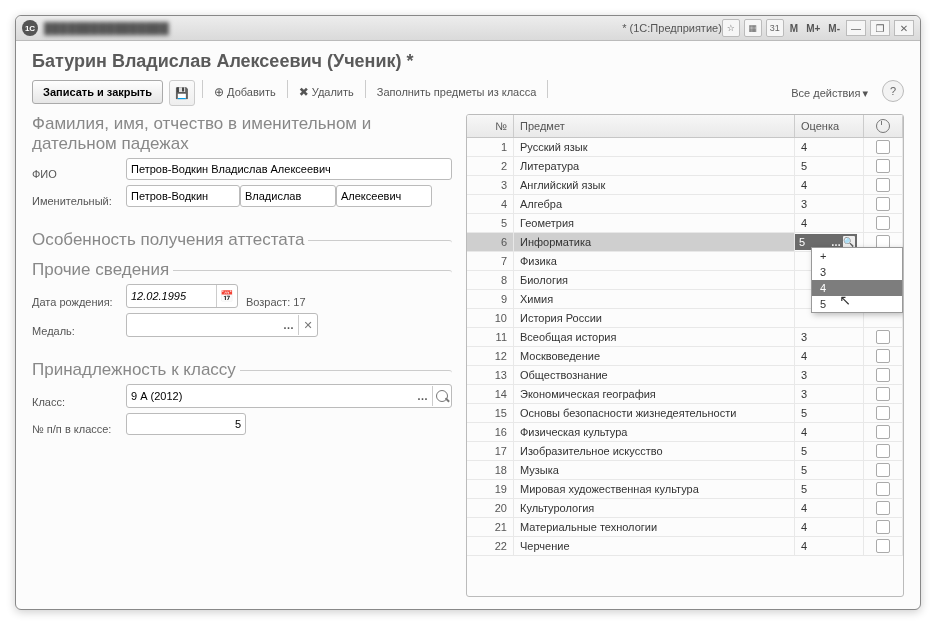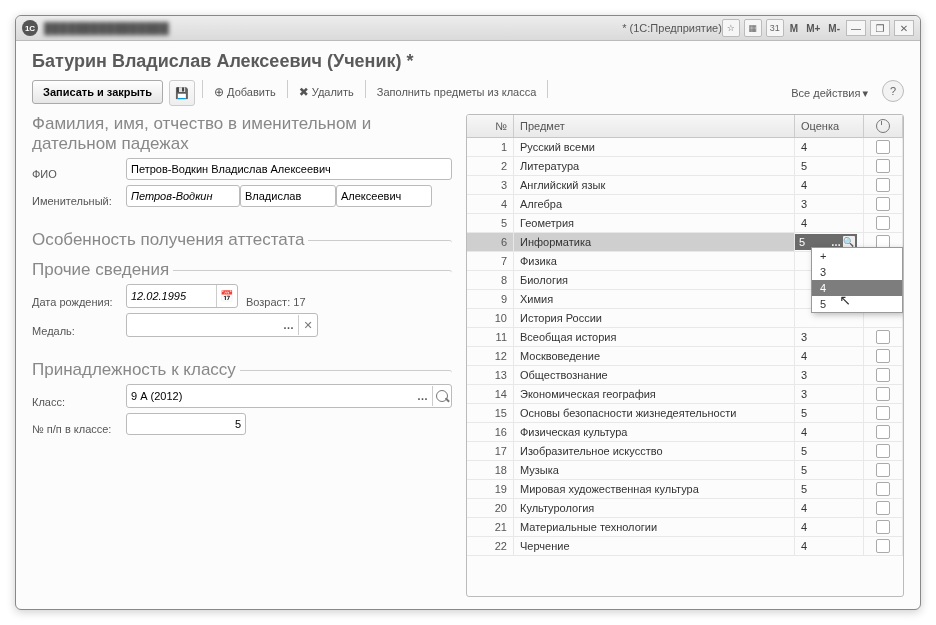--- a/index.html
+++ b/index.html
@@ -128,21 +128,21 @@
       <div class="left">
         <fieldset>
           <legend>Фамилия, имя, отчество в именительном и дательном падежах</legend>
           <div class="fs-body">
             <div class="row">
               <div class="lbl">ФИО</div>
               <input class="inp inp-full" value="Петров-Водкин Владислав Алексеевич" style="">
             </div>
             <div class="row">
               <div class="lbl">Именительный:</div>
-              <input class="inp" style="width: 104px; font-style: italic;" value="Петров-Водкин">
+              <input class="inp" style="width: 104px;" value="Петров-Водкин">
               <input class="inp inp-tri" value="Владислав" style="">
               <input class="inp inp-tri" value="Алексеевич" style="">
             </div>
           </div>
         </fieldset>
 
         <fieldset>
           <legend>Особенность получения аттестата</legend>
         </fieldset>
 
@@ -194,21 +194,21 @@
           <div class="th c-n">№</div>
           <div class="th c-s">Предмет</div>
           <div class="th c-g">Оценка</div>
           <div class="th c-c">
               <span class="clock-ico"></span>
             </div>
         </div>
         <div class="tbody" id="tbody">
             <div class="tr">
               <div class="td c-n">1</div>
-              <div class="td c-s">Русский всеми</div>
+              <div class="td c-s">Русский язык</div>
               <div class="td c-g">4</div>
               <div class="td c-c">
                 <span class="ck"></span>
               </div>
             </div>
             <div class="tr">
               <div class="td c-n">2</div>
               <div class="td c-s">Литература</div>
               <div class="td c-g">5</div>
               <div class="td c-c">

